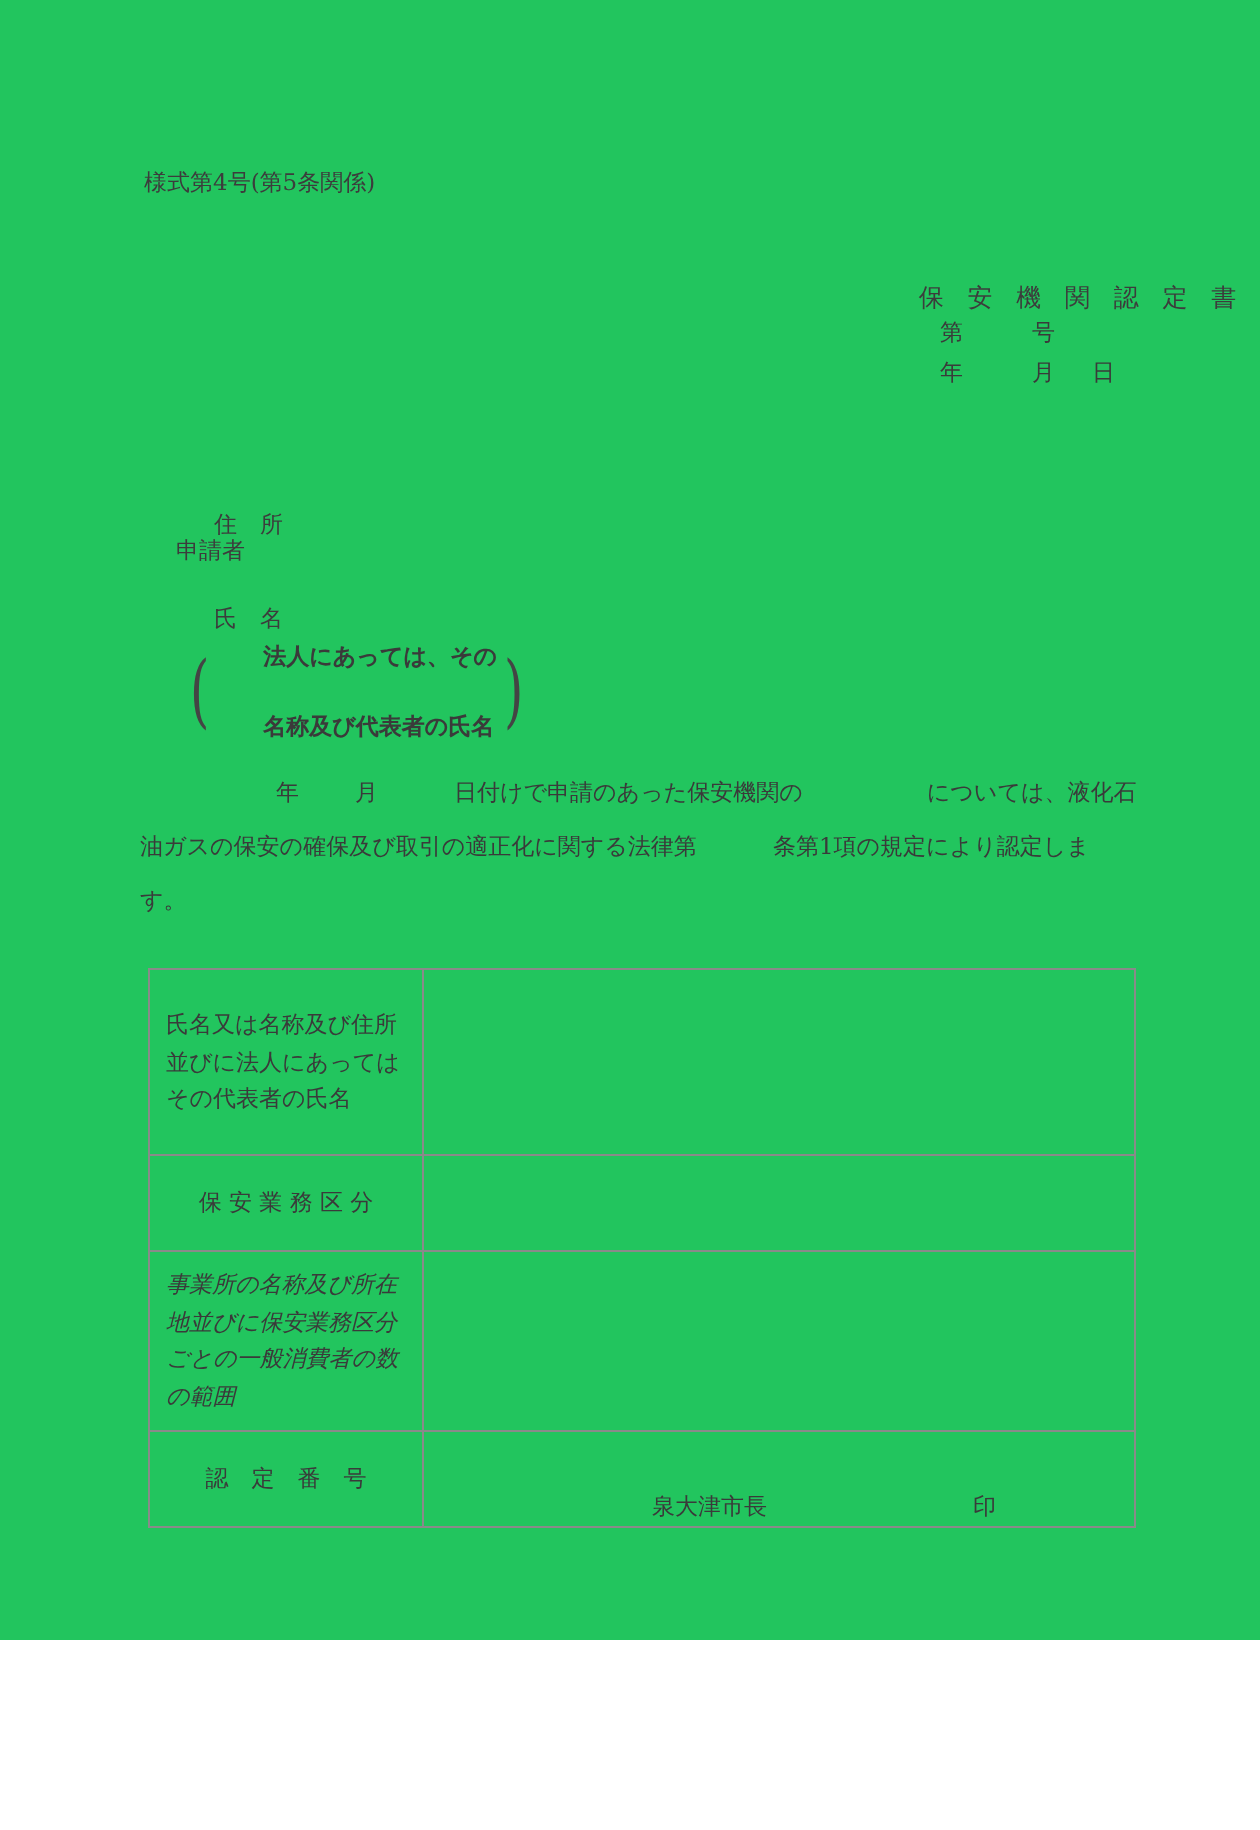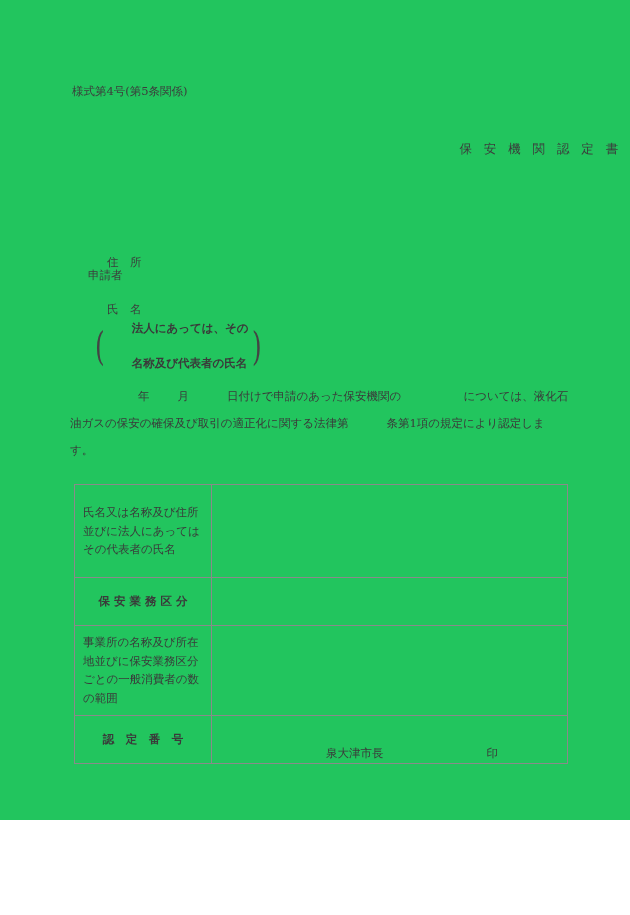--- a/index.html
+++ b/index.html
@@ -130,26 +130,25 @@
   .tbl td.label {
     width: 128px;
     padding: 7px 0 7px 8px;
     line-height: 1.62;
     white-space: pre;
     border-radius: 28px;
   }
   .tbl td.label.center {
     text-align: center;
     padding-left: 0;
-    font-weight: bold;
   }
   .tbl td.value { width: 355px; }
   .r1 .label, .r1 .value { height: 78px; }
   .r2 .label, .r2 .value { height: 33px; }
-  .r3 .label, .r3 .value { height: 72px; }
+  .r3 .label, .r3 .value { height: 72px; font-style: italic; }
   .r4 .label, .r4 .value { height: 33px; }
 
   
   .sign {
     position: absolute;
     left: 326px;
     top: 746px;
     font-size: 11.5px;
     white-space: pre;
   }
@@ -159,20 +158,24 @@
 <body>
 
 <div class="page">
 
   <div class="t form-no">様式第4号(第5条関係)</div>
 
   <div class="t doc-title">
     <span>保安機関認定書</span>
   </div>
 
+  <div class="numblock">
+    <span class="row"><span class="lead">第</span><span>号</span></span>
+    <span class="row"><span class="lead">年</span><span class="mid">月</span><span>日</span></span>
+  </div>
 
   <div class="t applicant-label">申請者</div>
 
   <div class="t addr-label">住　所</div>
 
   <div class="t name-label">氏　名</div>
 
   <div class="paren-note">
     <span class="bracket left">(</span>
     <span class="inner">

